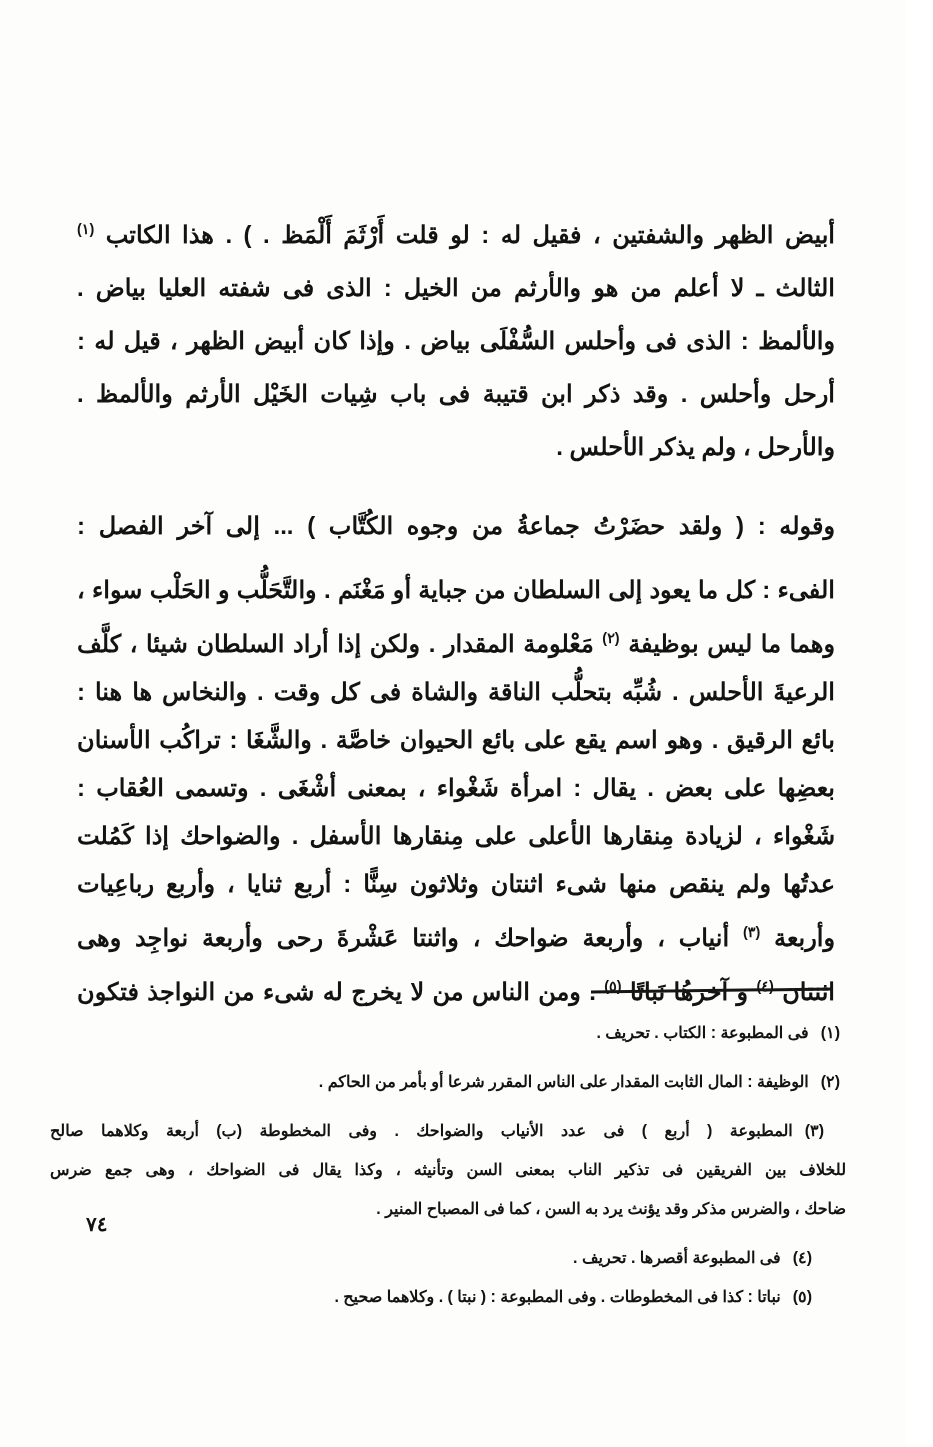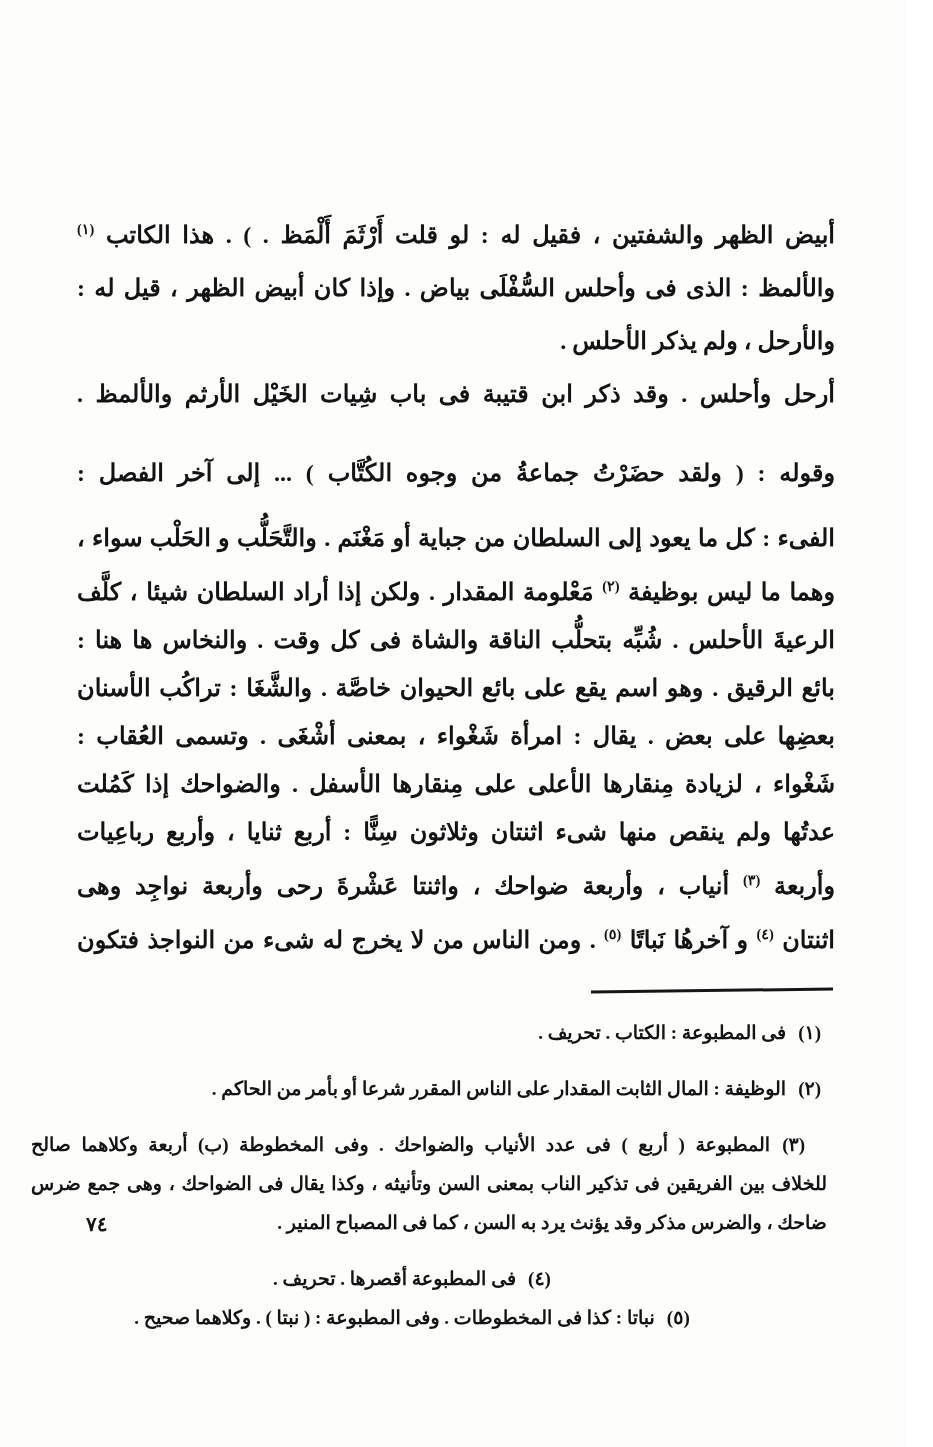--- a/index.html
+++ b/index.html
@@ -2,21 +2,21 @@
 <html lang="ar"><head>
 <meta charset="utf-8">
 <style>
   html, body { margin: 0; padding: 0; background: #ffffff; }
   .page {
     position: relative;
     width: 906px;
     height: 1447px;
     background: #fdfdfb;
     overflow: hidden;
-    font-family: Liberation Serif, serif;
+    font-family: Liberation Sans, sans-serif;
     color: #131313;
     direction: rtl;
   }
   
   .main-text {
     position: absolute;
     top: 203px;
     right: 71px;
     width: 758px;
     direction: rtl;
@@ -48,63 +48,64 @@
     right: 73px;
     width: 242px;
     height: 3px;
     background: #161616;
     transform: rotate(-0.7deg);
   }
   
   .footnotes {
     position: absolute;
     top: 1013px;
-    right: 79px;
+    right: 60px;
     width: 796px;
     direction: rtl;
     font-weight: 700;
-    font-size: 19px;
+    font-size: 16px;
   }
   .fn-line {
     line-height: 39px;
     text-align: right;
     white-space: nowrap;
   }
   .fn-just {
     text-align: justify;
     text-align-last: justify;
     text-justify: inter-word;
   }
   .fn-indent-sm { padding-right: 6px; }
   .fn-indent-md { padding-right: 22px; }
-  .fn-indent-lg { padding-right: 34px; text-align: center; }
+  .fn-indent-lg { padding-right: 34px; }
   .fn-label { margin-left: 12px; }
-  .fn-gap { margin-top: 17px; }
+  .fn-gap { margin-top: 10px; }
   
   .page-number {
     position: absolute;
     top: 1212px;
     left: 86px;
     font-weight: 700;
     font-size: 20px;
     direction: rtl;
   }
 </style>
 </head>
 <body>
 
 <div class="page">
 
   <div class="main-text">
 
     <div class="para">
       <div class="bline"><span>أبيض الظهر والشفتين ، فقيل له : لو قلت أَرْثَمَ أَلْمَظ . ) . هذا الكاتب </span><span class="sup">(١)</span></div>
+      <div class="bline">الثالث ـ لا أعلم من هو والأرثم من الخيل : الذى فى شفته العليا بياض .</div>
       <div class="bline">والألمظ : الذى فى وأحلس السُّفْلَى بياض . وإذا كان أبيض الظهر ، قيل له :</div>
+      <div class="bline">أرحل وأحلس . وقد ذكر ابن قتيبة فى باب شِيات الخَيْل الأرثم والألمظ .</div>
       <div class="bline endline">والأرحل ، ولم يذكر الأحلس .</div>
-      <div class="bline">أرحل وأحلس . وقد ذكر ابن قتيبة فى باب شِيات الخَيْل الأرثم والألمظ .</div>
     </div>
 
     <div class="para para-gap-sm">
       <div class="bline">وقوله : ( ولقد حضَرْتُ جماعةُ من وجوه الكُتَّاب ) ... إلى آخر الفصل :</div>
     </div>
 
     <div class="para para-gap-xs">
       <div class="bline bline3">الفىء : كل ما يعود إلى السلطان من جباية أو مَغْنَم . والتَّحَلُّب و الحَلْب سواء ،</div>
       <div class="bline bline3"><span>وهما ما ليس بوظيفة </span><span class="sup">(٢)</span><span> مَعْلومة المقدار . ولكن إذا أراد السلطان شيئا ، كلَّف</span></div>
       <div class="bline bline3">الرعيةَ الأحلس . شُبِّه بتحلُّب الناقة والشاة فى كل وقت . والنخاس ها هنا :</div>

